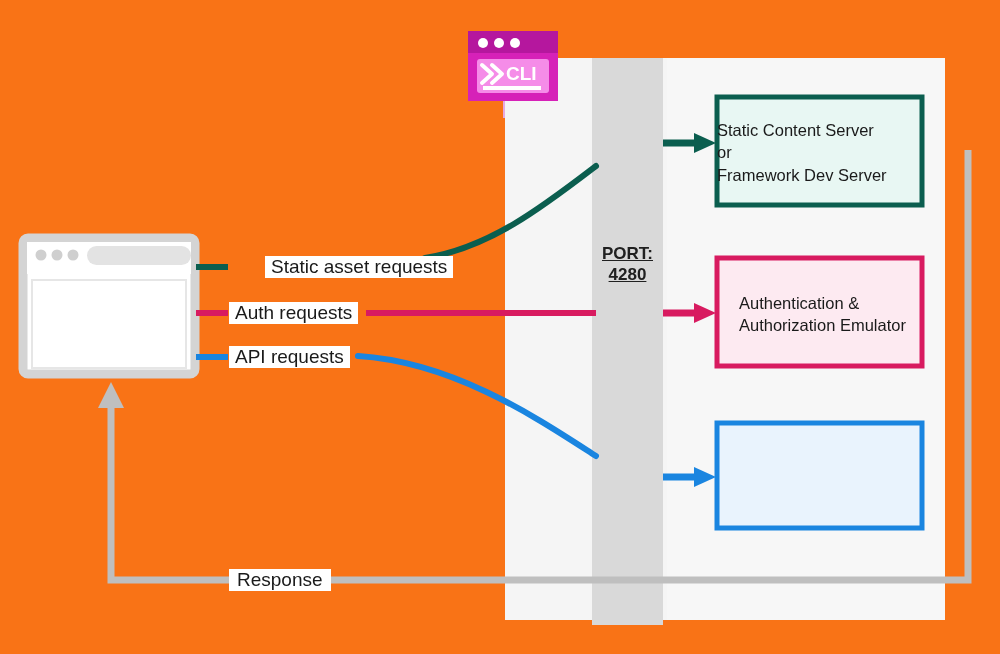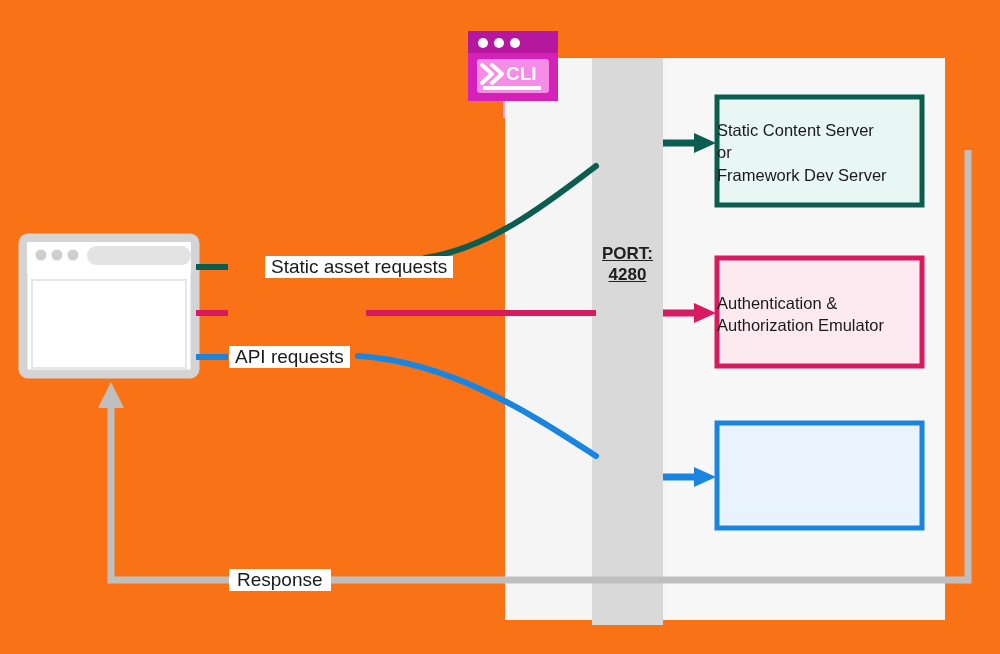--- a/index.html
+++ b/index.html
@@ -154,29 +154,30 @@
       <rect x="477" y="59" width="72" height="34" rx="3" ry="3" fill="#f58ce8"></rect>
       <path d="M 482 65 L 492 74 L 482 83 M 492 65 L 502 74 L 492 83" fill="none" stroke="#ffffff" stroke-width="4" stroke-linecap="round" stroke-linejoin="round"></path>
       <text x="506" y="80" font-family="Liberation Sans, sans-serif" font-size="19" font-weight="bold" fill="#ffffff">CLI</text>
       <line x1="483" y1="88" x2="541" y2="88" stroke="#ffffff" stroke-width="4"></line>
       <line x1="504" y1="101" x2="504" y2="118" stroke="#e7a9e0" stroke-width="2"></line>
     </g>
   </svg>
 
   <div class="flow-label" style="left:229px; top:256px;margin-left:36px;">Static asset requests</div>
 
+  <div class="flow-label" style="left:229px; top:302px;">Auth requests</div>
 
   <div class="flow-label" style="left:229px; top:346px;">API requests</div>
 
   <div class="response-label" style="left:229px; top:569px;">Response</div>
 
   <div class="port-label" style="left:592px; top:243px; width:71px;text-decoration:underline;">PORT:
 4280</div>
 
   <div class="node-label" style="left:717px; top:119px; width:205px;">Static Content Server
 or
 Framework Dev Server</div>
 
-  <div class="node-label" style="left:717px; top:292px; width:205px;">Authentication &amp;
+  <div class="node-label" style="left:739px; top:292px; width:205px;">Authentication &amp;
 Authorization Emulator</div>
 
 
 </div>
 
 </body></html>

